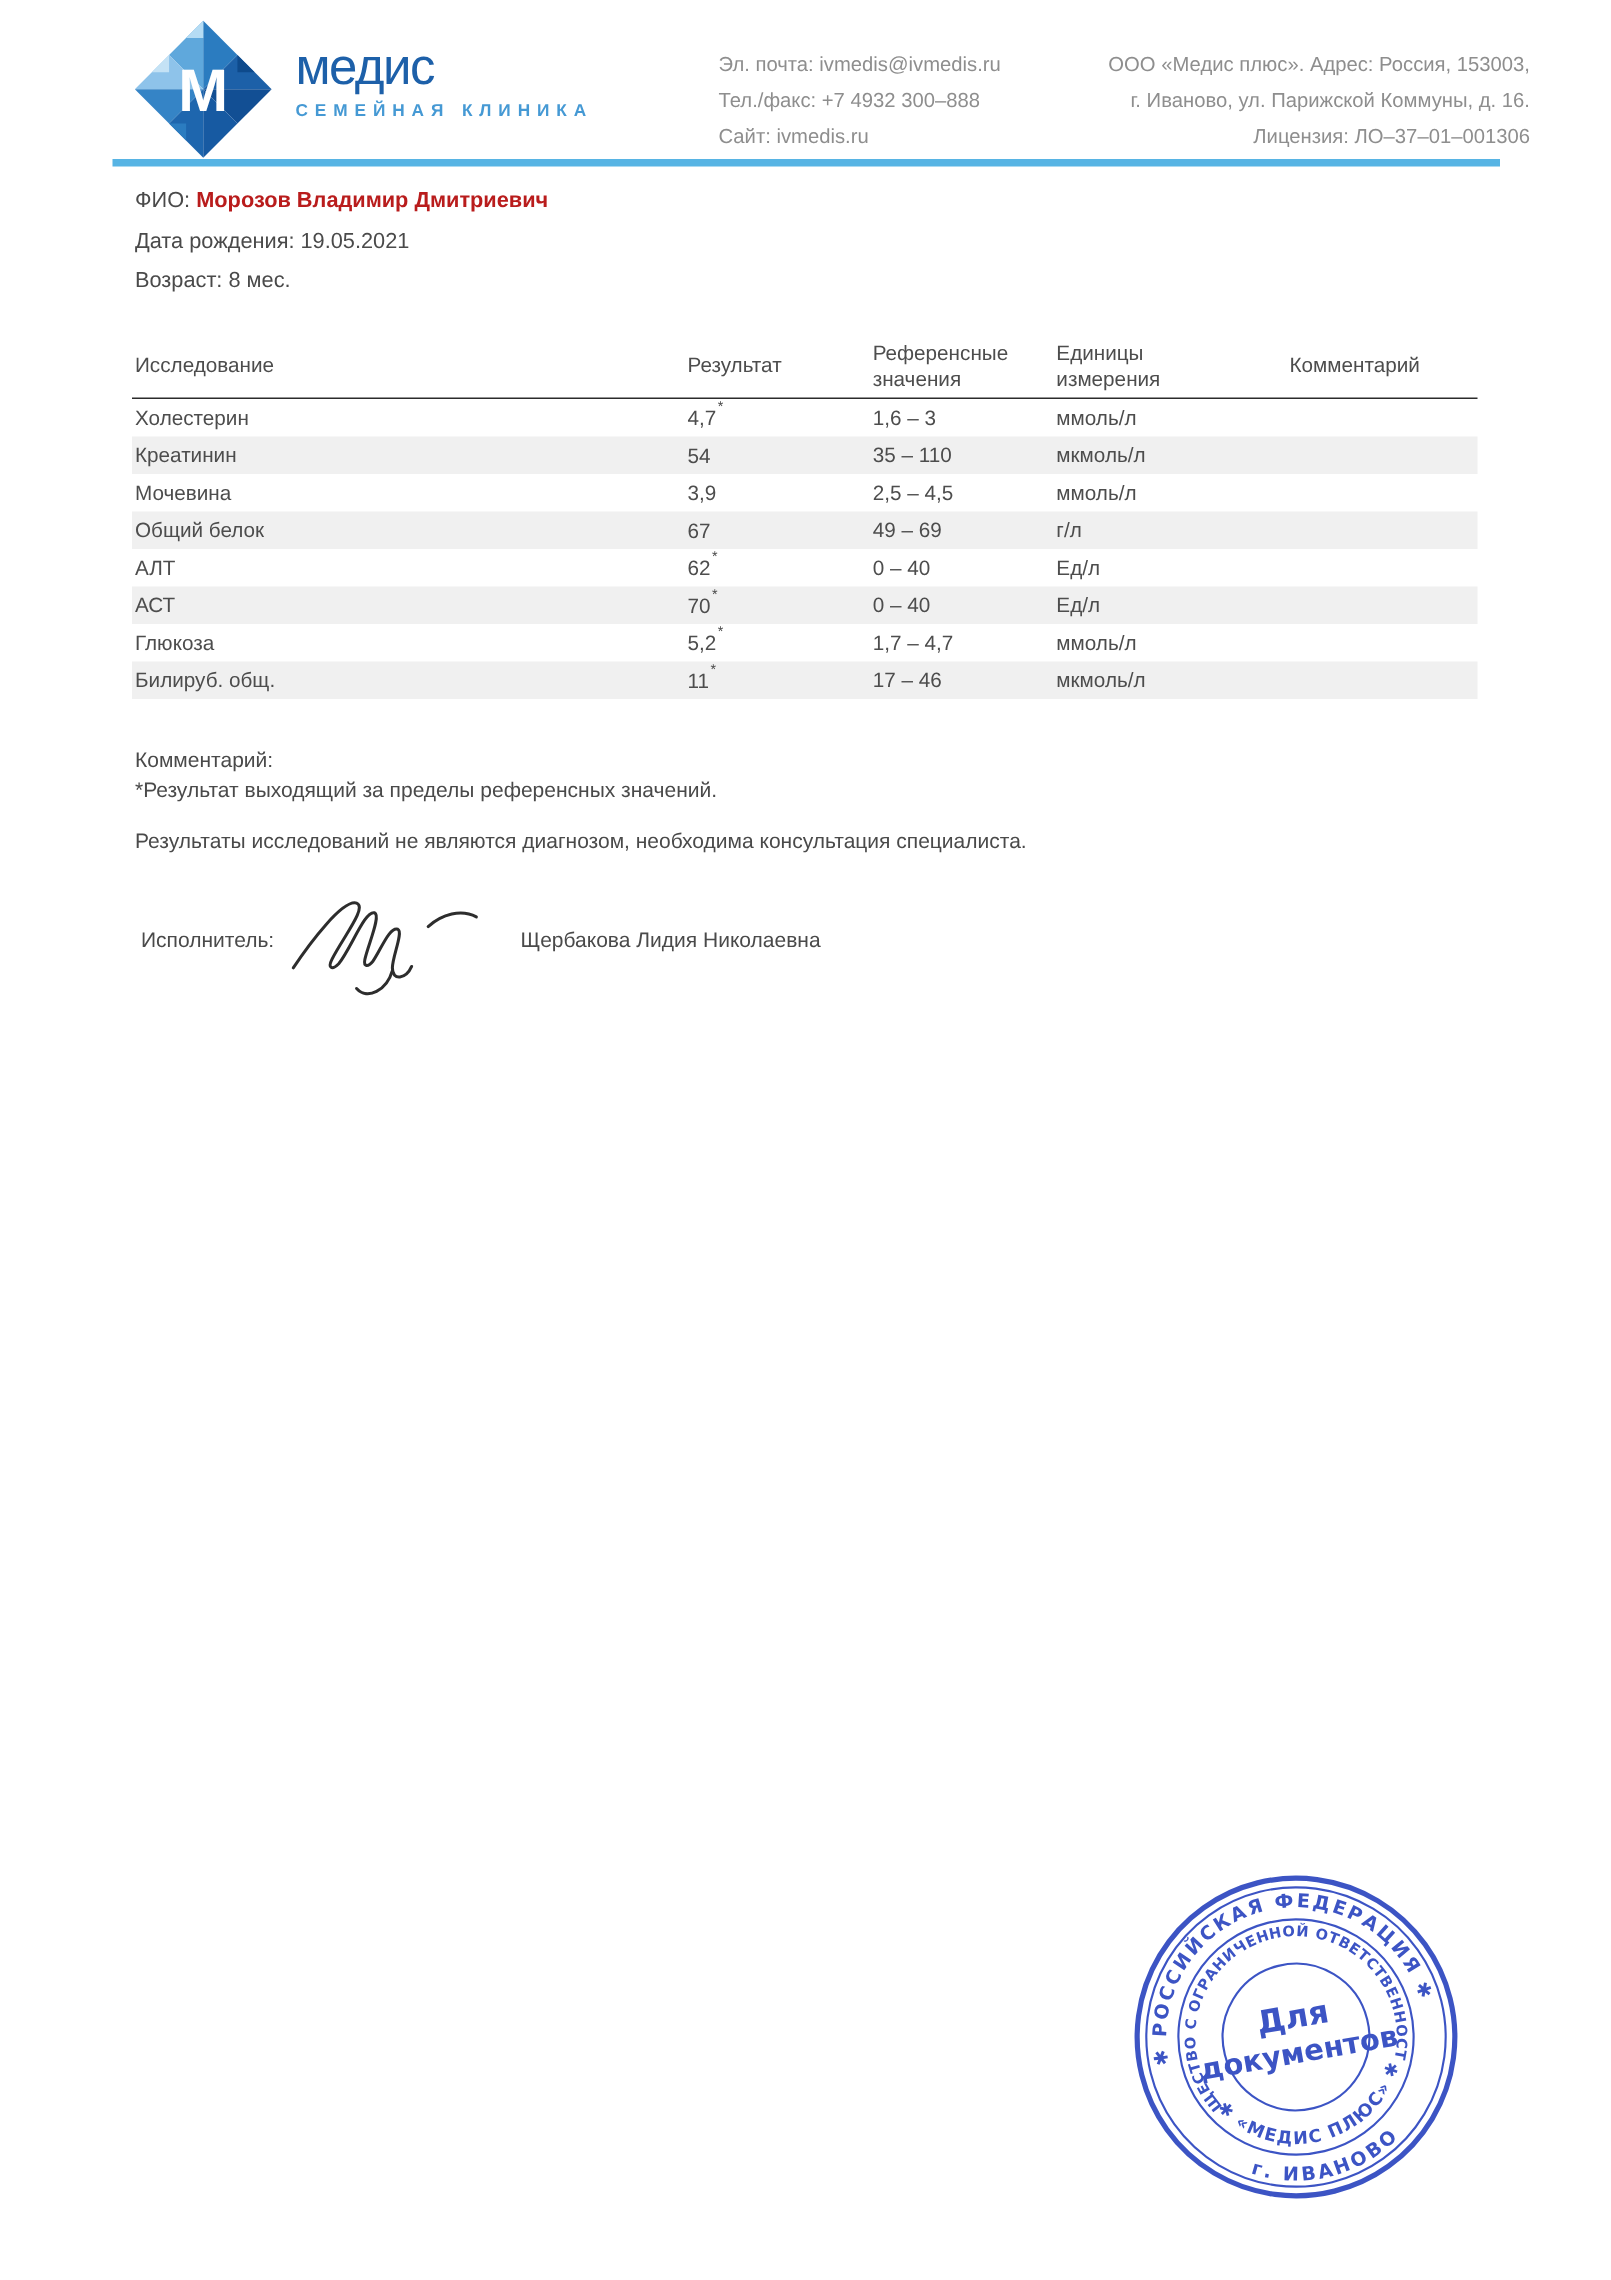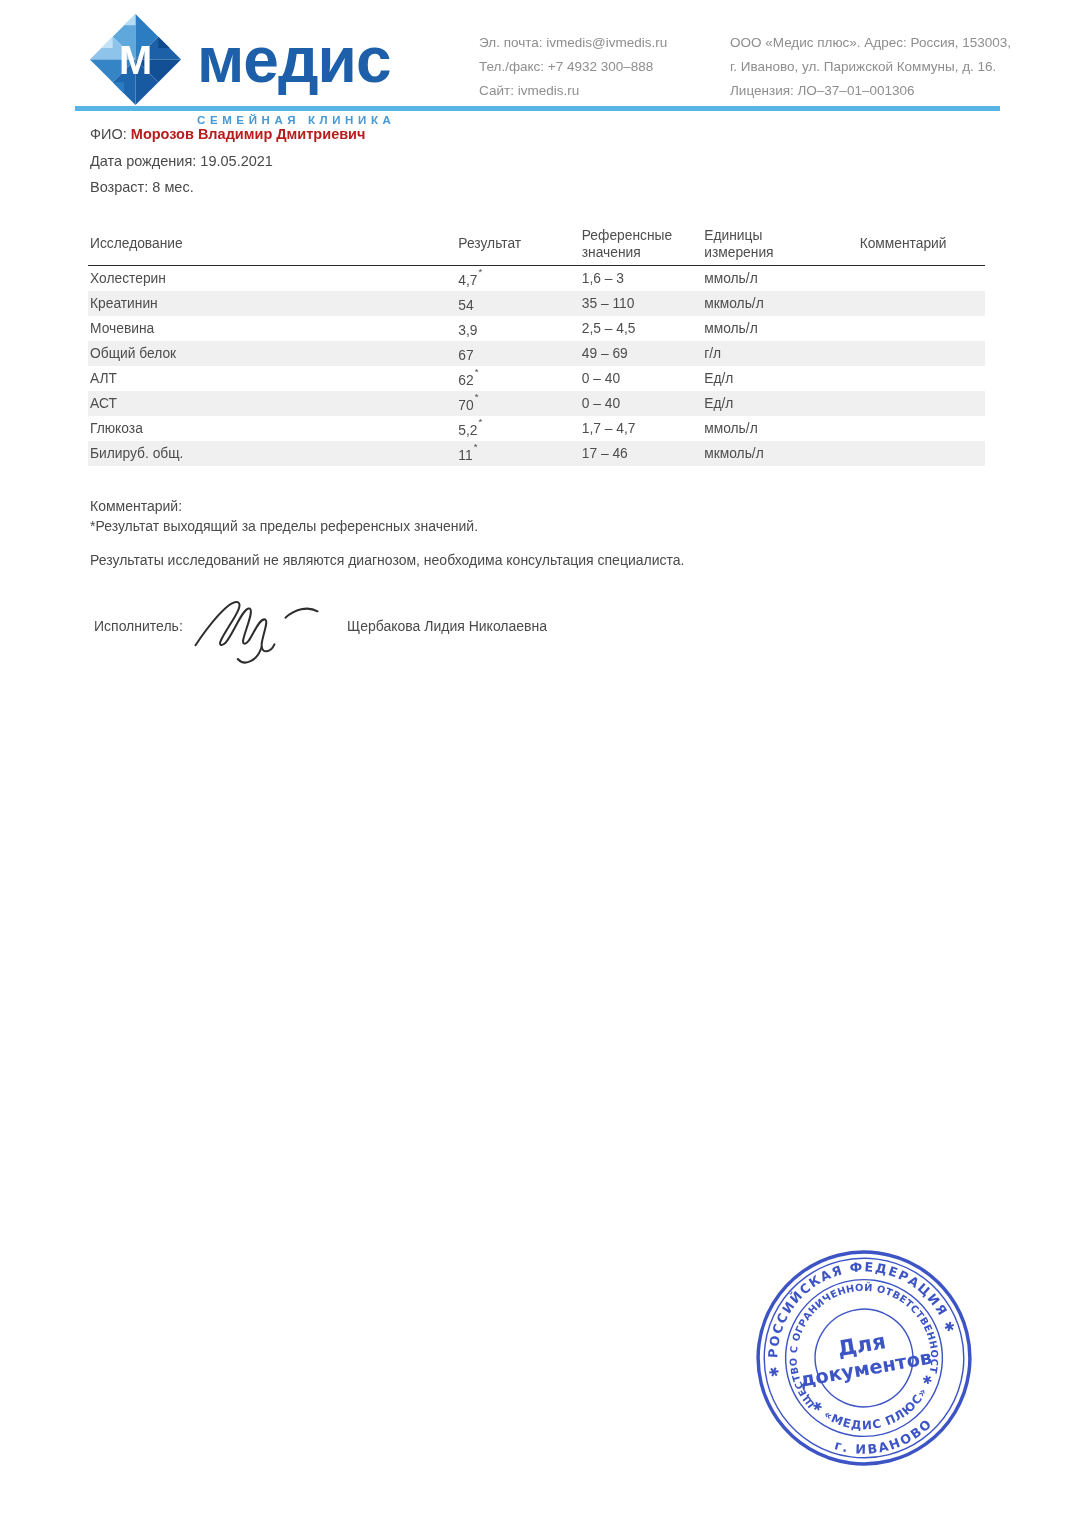--- a/index.html
+++ b/index.html
@@ -6,30 +6,30 @@
   body { background:#e8e8e8; font-family:"Liberation Sans", sans-serif; }
   .page {
     position:relative; width:1074px; height:1520px; margin:0 auto;
     background:#ffffff; overflow:hidden; color:#474747;
   }
   
   .logo { position:absolute; left:88px; top:12px; display:flex; }
   .logo-mark { width:95px; height:95px; }
   .logo-textcol { margin-left:14px; padding-top:16px; }
   .logo-title {
-    font-size:64px; font-weight:bold; color:#1d60a9;
+    font-size:34px; font-weight:normal; color:#1d60a9;
     letter-spacing:-1px; line-height:1;
   }
   .logo-sub {
-    margin-top:22px; font-size:11.5px; font-weight:bold;
+    margin-top:6px; font-size:11.5px; font-weight:bold;
     letter-spacing:4.6px; color:#4599d4; white-space:nowrap;
   }
   .hdr-col { position:absolute; top:31px; font-size:13.5px; line-height:24px; color:#8e8e8e; }
   .hdr-col.c1 { left:479px; }
-  .hdr-col.c2 { left:730px; width:290px; }
+  .hdr-col.c2 { left:730px; width:290px;text-align:right; }
   .divider { position:absolute; left:75px; top:106px; width:925px; height:5px; background:#57b4e4; }
 
   
   .patient-col { position:absolute; top:121px; font-size:14.5px; line-height:26.5px; color:#4a4a4a; }
   .patient-col.left { left:90px; }
   .patient-col.right { left:537px; }
   .patient-col b { color:#b91c1c; }
 
   
   .rtable { position:absolute; left:88px; top:222px; width:897px; font-size:13.8px; color:#4d4d4d; }

